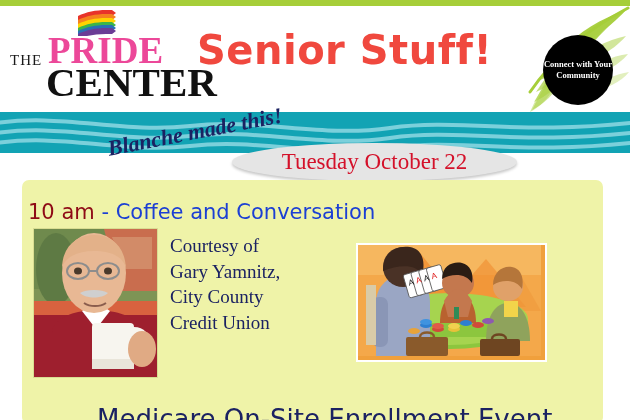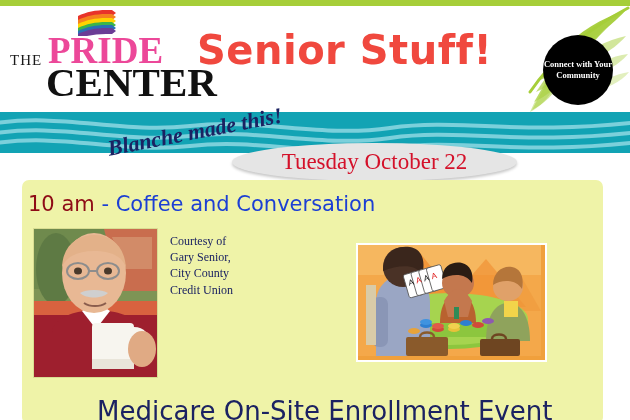--- a/index.html
+++ b/index.html
@@ -70,35 +70,35 @@
     font-family:"Liberation Serif",serif;font-size:23px;color:#d4112a;white-space:nowrap;
   }
 
   
   .panel{
     position:absolute;left:22px;top:180px;width:581px;height:244px;
     background:#eff3a8;border-radius:7px;
   }
 
   
-  .line{position:absolute;white-space:nowrap;font-family:"DejaVu Sans",sans-serif;}
+  .line{position:absolute;white-space:nowrap;font-family:"DejaVu Sans",sans-serif;margin-top:8px;}
   .t-red{color:#8e0b16;}
   .t-blue{color:#1c3fd4;}
   .coffee-line{left:28px;top:192px;font-size:21px;}
   .games-line{left:345px;top:216px;font-size:21px;}
   .time-line{left:232px;top:371px;font-size:19px;}
   .medicare-line{
     left:97px;top:396px;font-size:26px;color:#1b2262;
     font-family:"DejaVu Sans",sans-serif;
   }
 
   
   .courtesy{
     position:absolute;left:170px;top:233px;
-    font-family:"Liberation Serif",serif;font-size:12px;color:#1b2262;line-height:1.35;
+    font-family:"Liberation Serif",serif;font-size:19px;color:#1b2262;line-height:1.35;
   }
 
   
   .photo{
     position:absolute;left:33px;top:228px;width:123px;height:148px;
     overflow:hidden;background:#6d7f4a;border:1px solid #d9dd92;
   }
   .photo svg{display:block;}
 
   
@@ -202,21 +202,21 @@
       <path d="M50 74 C56 78 66 78 72 74" stroke="#8a5d4d" stroke-width="2" fill="none"></path>
       <rect x="58" y="94" width="42" height="46" rx="4" fill="#f7f5ef"></rect>
       <path d="M100 102 C116 102 116 126 100 126" fill="none" stroke="#f7f5ef" stroke-width="8"></path>
       <path d="M58 130 L100 130 L100 140 L58 140 Z" fill="#e9e5da"></path>
       <ellipse cx="108" cy="120" rx="14" ry="18" fill="#e0aa84"></ellipse>
     </svg>
   </div>
 
   <div class="courtesy">
     <div>Courtesy of</div>
-    <div>Gary Senior,</div>
+    <div>Gary Yamnitz,</div>
     <div>City County</div>
     <div>Credit Union</div>
   </div>
 
   <div class="games-img">
     <svg width="183" height="111" viewBox="0 0 183 111">
       <rect x="0" y="0" width="183" height="111" fill="#f4a84a"></rect>
       <path d="M0 0 L183 0 L183 30 L0 30 Z" fill="#f6b75f"></path>
       <path d="M20 60 L62 8 L104 60 Z" fill="#f08c2e" opacity="0.75"></path>
       <path d="M86 62 L128 14 L168 62 Z" fill="#f08c2e" opacity="0.6"></path>

